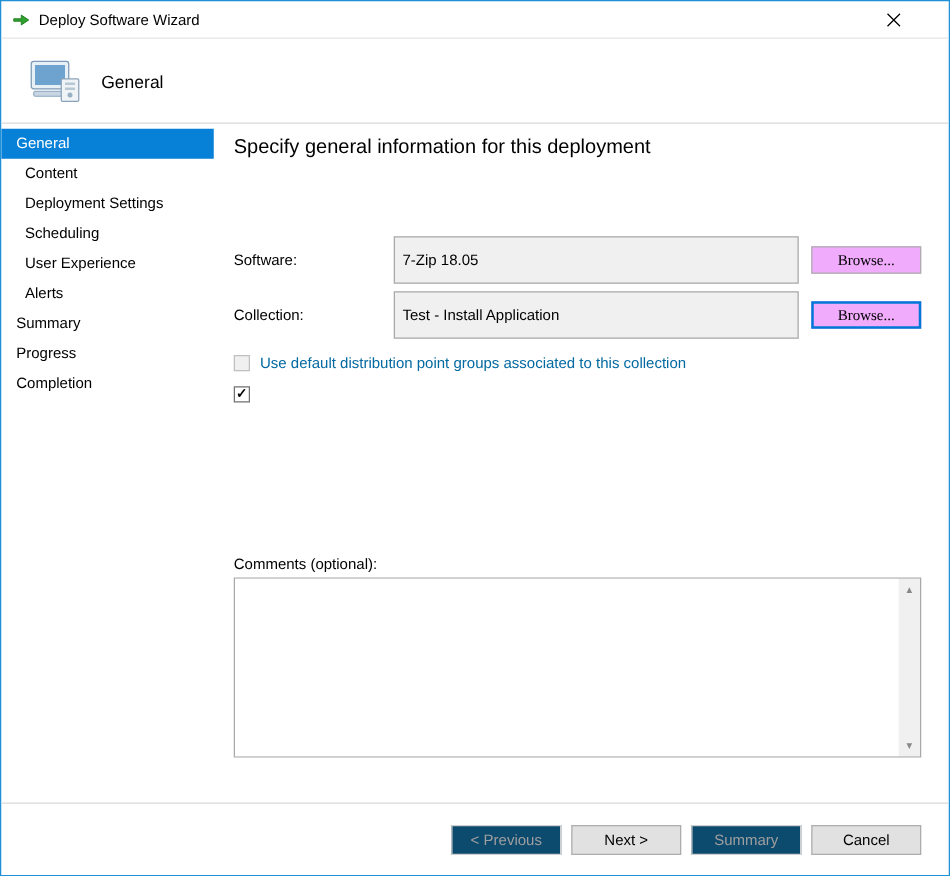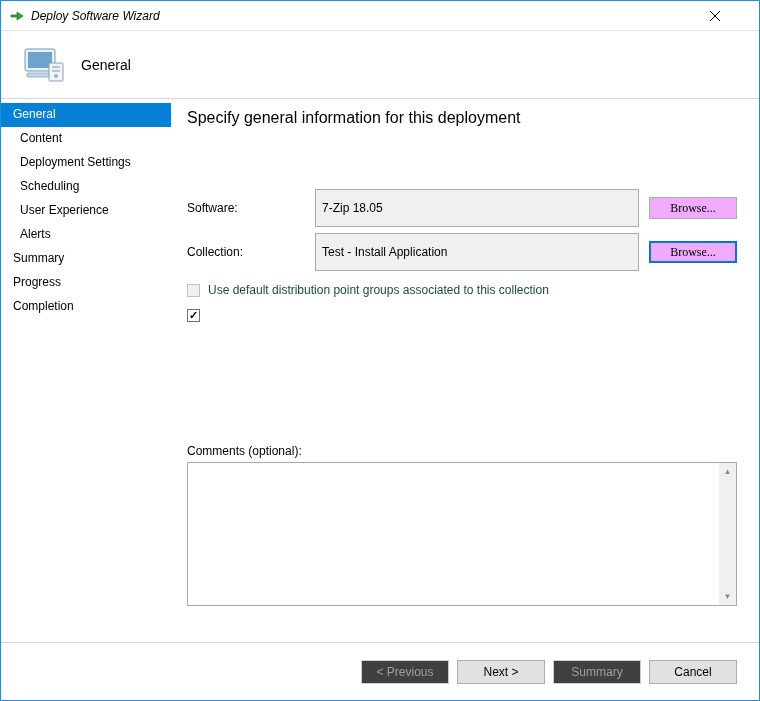--- a/index.html
+++ b/index.html
@@ -13,21 +13,20 @@
       overflow: hidden;
       color: #000;
     }
     .titlebar {
       height: 30px;
       display: flex;
       align-items: center;
       justify-content: space-between;
       padding: 0 10px 0 8px;
       border-bottom: 1px solid #e5e5e5;
-      font-style: italic;
     }
     .titlebar-left { display: flex; align-items: center; gap: 6px; }
     .titlebar-title { font-size: 12px; }
     .close-btn { width: 40px; text-align: center; font-size: 14px; line-height: 28px; cursor: default; }
     .header {
       height: 68px;
       display: flex;
       align-items: center;
       gap: 14px;
       padding-left: 18px;
@@ -91,21 +90,21 @@
       height: 22px;
       line-height: 18px;
     }
     .check-row {
       display: flex;
       align-items: center;
       gap: 8px;
       margin-top: 12px;
       margin-bottom: 8px;
     }
-    .check-row.disabled { color: #14532d; }
+    .check-row.disabled { color: #0369a1; }
     .checkbox {
       width: 13px; height: 13px;
       border: 1px solid #707070;
       display: inline-flex;
       align-items: center;
       justify-content: center;
       font-size: 11px;
       line-height: 11px;
       flex-shrink: 0;
     }
@@ -154,21 +153,21 @@
       width: 88px;
       height: 24px;
       background: #e1e1e1;
       border: 1px solid #adadad;
       font-family: inherit;
       font-size: 12px;
       cursor: default;
     }
     .footer-btn:disabled {
       color: #9f9f9f;
-      background: #404040;
+      background: #0c4a6e;
       border-color: #d0d0d0;
     }
     svg { display: block; }
   </style>
 </head>
 <body>
 
 <div class="titlebar">
   <div class="titlebar-left">
     <span>

